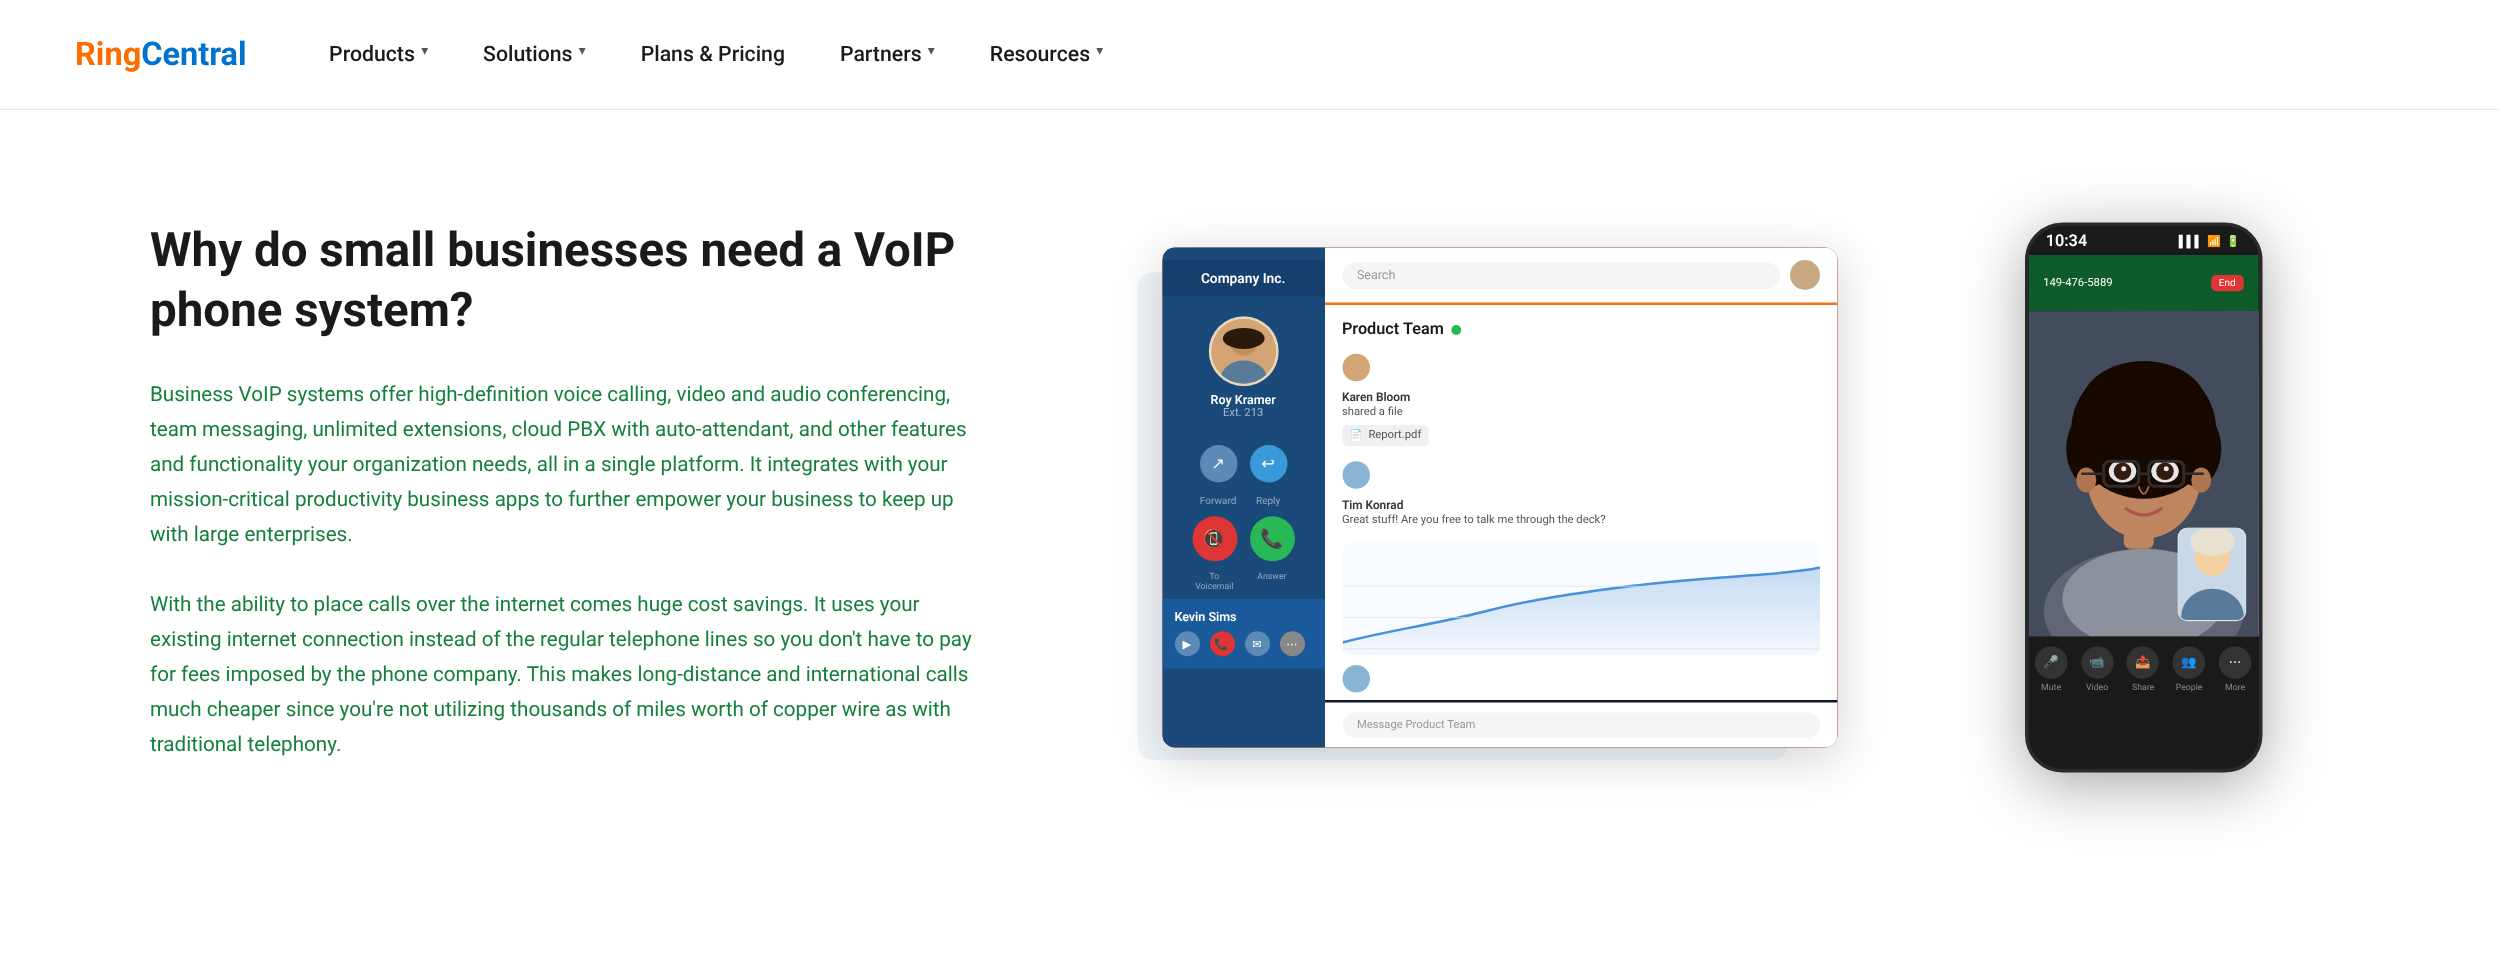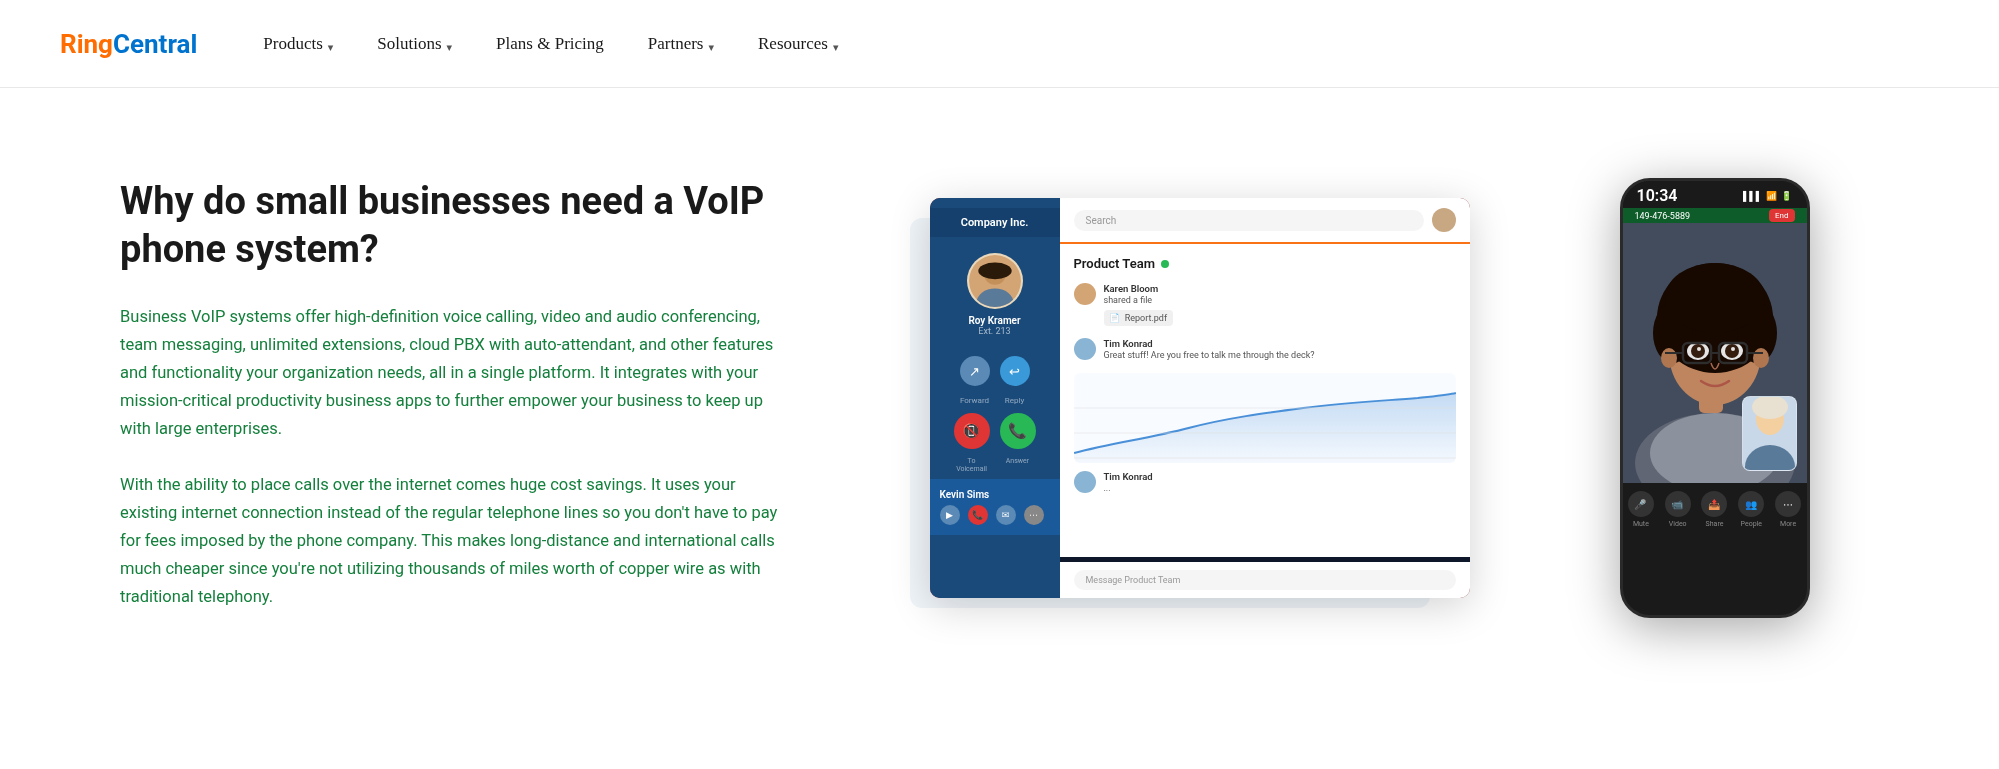--- a/index.html
+++ b/index.html
@@ -49,31 +49,30 @@
 
     nav {
       display: flex;
       align-items: center;
       gap: 8px;
       flex: 1;
     }
 
     .nav-item {
       display: flex;
-      align-items: flex-end;
+      align-items: flex-start;
       gap: 5px;
       padding: 8px 18px;
       font-size: 17px;
       font-weight: 500;
       color: #1a1a1a;
       cursor: pointer;
       border-radius: 4px;
       white-space: nowrap;
       text-decoration: none;
-      font-family: Liberation Serif, serif;
     }
 
     .nav-chevron {
       font-size: 11px;
       color: #555;
     }
 
     .nav-item.plain {
       font-weight: 500;
     }
@@ -328,20 +327,21 @@
       border-radius: 50%;
       background: #28b855;
       display: inline-block;
     }
 
     .chat-message {
       display: flex;
       gap: 8px;
       margin-bottom: 12px;
       align-items: flex-start;
+      flex-direction: column;
     }
 
     .msg-avatar {
       width: 22px;
       height: 22px;
       border-radius: 50%;
       background: #d4a574;
       flex-shrink: 0;
     }
 
@@ -380,21 +380,21 @@
       position: relative;
     }
 
     .chart-svg {
       width: 100%;
       height: 100%;
     }
 
     .message-input-bar {
       padding: 8px 14px;
-      border-top: 5px solid #0f172a;
+      border-top: 2px solid #0f172a;
       display: flex;
       align-items: center;
       gap: 8px;
     }
 
     .msg-input-field {
       flex: 1;
       background: #f5f5f5;
       border-radius: 20px;
       padding: 5px 12px;
@@ -419,27 +419,27 @@
     .phone-status-bar {
       background: #1a1a1a;
       display: flex;
       justify-content: space-between;
       align-items: center;
       padding: 5px 14px 3px;
     }
 
     .phone-time {
       color: #fff;
-      font-size: 16px;
+      font-size: 13px;
       font-weight: 600;
     }
 
     .phone-call-bar {
       background: #0d5c2a;
-      padding: 1px 12px;
+      padding: 16px 12px;
       display: flex;
       justify-content: space-between;
       align-items: center;
     }
 
     .call-number {
       color: #fff;
       font-size: 9px;
     }
 

